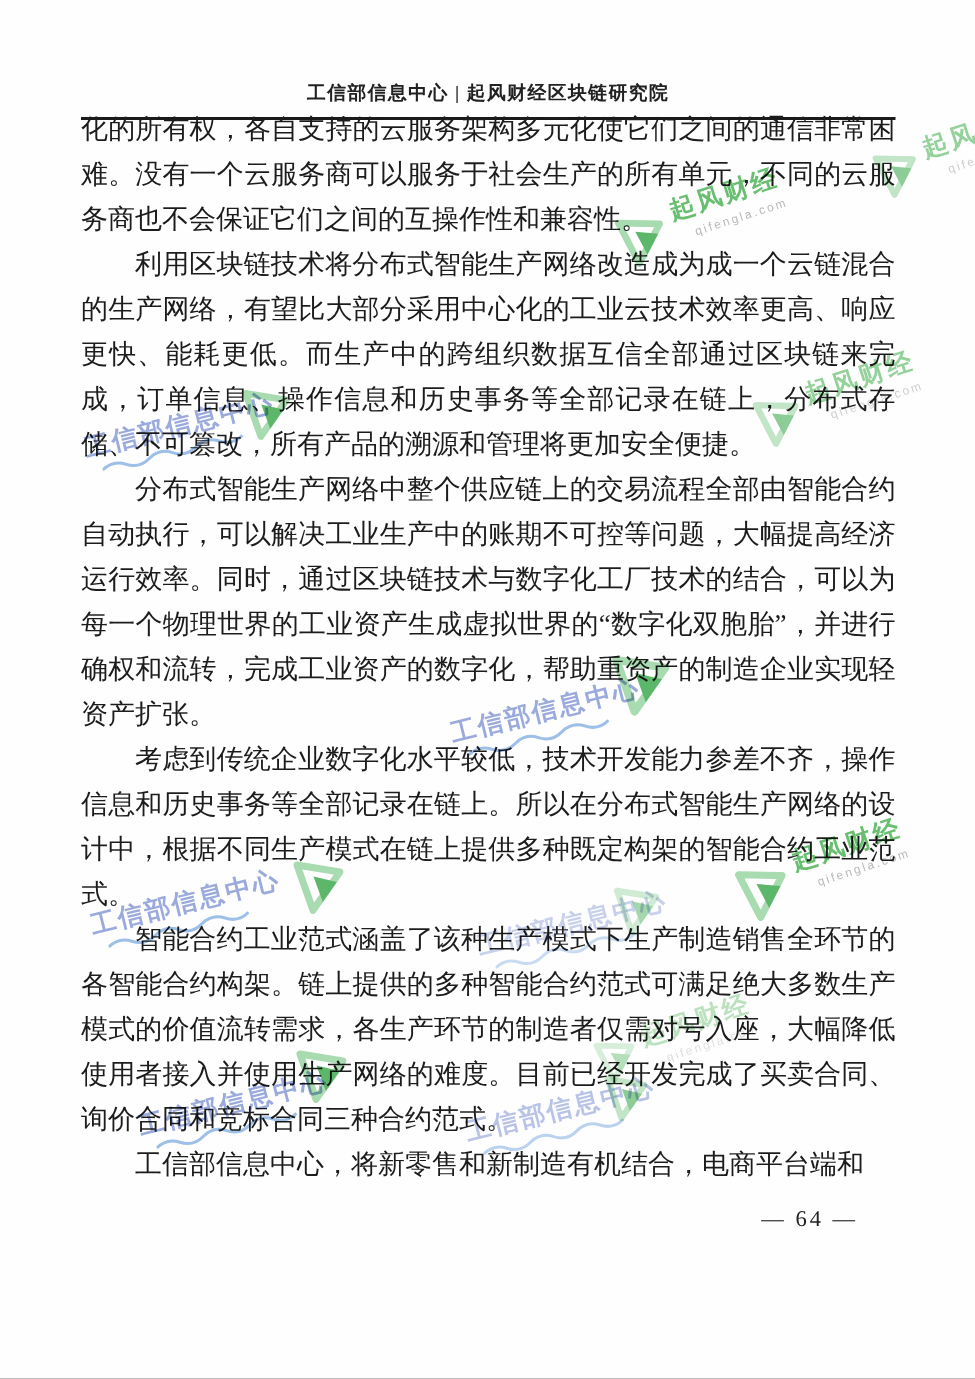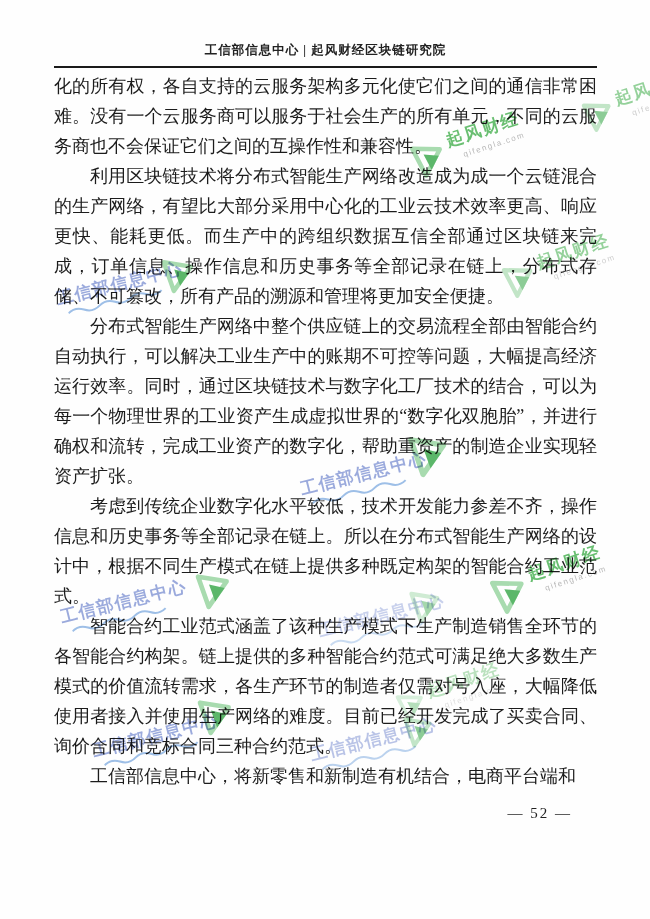--- a/index.html
+++ b/index.html
@@ -7,21 +7,21 @@
     position:relative;
     width:650px;height:919px;
     margin:0 auto;
     background:#fefefe;
     overflow:hidden;
     font-family:"Liberation Serif","DejaVu Serif",serif;
     color:#1c1c1c;
   }
   
   .header{
-    position:absolute;top:0;left:54px;right:53px;
+    position:absolute;top:12px;left:54px;right:53px;
     padding-top:42px;
     text-align:center;
   }
   .header-title{
     font-size:12.5px;font-weight:700;letter-spacing:1px;color:#222;
   }
   .header-rule{
     margin-top:7px;border-bottom:2px solid #1a1a1a;height:0;
   }
   
@@ -199,15 +199,15 @@
 
   <div class="doc-body">
     <p class="p-noindent">化的所有权，各自支持的云服务架构多元化使它们之间的通信非常困难。没有一个云服务商可以服务于社会生产的所有单元，不同的云服务商也不会保证它们之间的互操作性和兼容性。</p>
     <p>利用区块链技术将分布式智能生产网络改造成为成一个云链混合的生产网络，有望比大部分采用中心化的工业云技术效率更高、响应更快、能耗更低。而生产中的跨组织数据互信全部通过区块链来完成，订单信息、操作信息和历史事务等全部记录在链上，分布式存储、不可篡改，所有产品的溯源和管理将更加安全便捷。</p>
     <p>分布式智能生产网络中整个供应链上的交易流程全部由智能合约自动执行，可以解决工业生产中的账期不可控等问题，大幅提高经济运行效率。同时，通过区块链技术与数字化工厂技术的结合，可以为每一个物理世界的工业资产生成虚拟世界的“数字化双胞胎”，并进行确权和流转，完成工业资产的数字化，帮助重资产的制造企业实现轻资产扩张。</p>
     <p>考虑到传统企业数字化水平较低，技术开发能力参差不齐，操作信息和历史事务等全部记录在链上。所以在分布式智能生产网络的设计中，根据不同生产模式在链上提供多种既定构架的智能合约工业范式。</p>
     <p>智能合约工业范式涵盖了该种生产模式下生产制造销售全环节的各智能合约构架。链上提供的多种智能合约范式可满足绝大多数生产模式的价值流转需求，各生产环节的制造者仅需对号入座，大幅降低使用者接入并使用生产网络的难度。目前已经开发完成了买卖合同、询价合同和竞标合同三种合约范式。</p>
     <p>工信部信息中心，将新零售和新制造有机结合，电商平台端和</p>
   </div>
 
-  <div class="footer-pagenum">— 52 —</div>
+  <div class="footer-pagenum">— 64 —</div>
 
 </div>
 
 </body></html>

